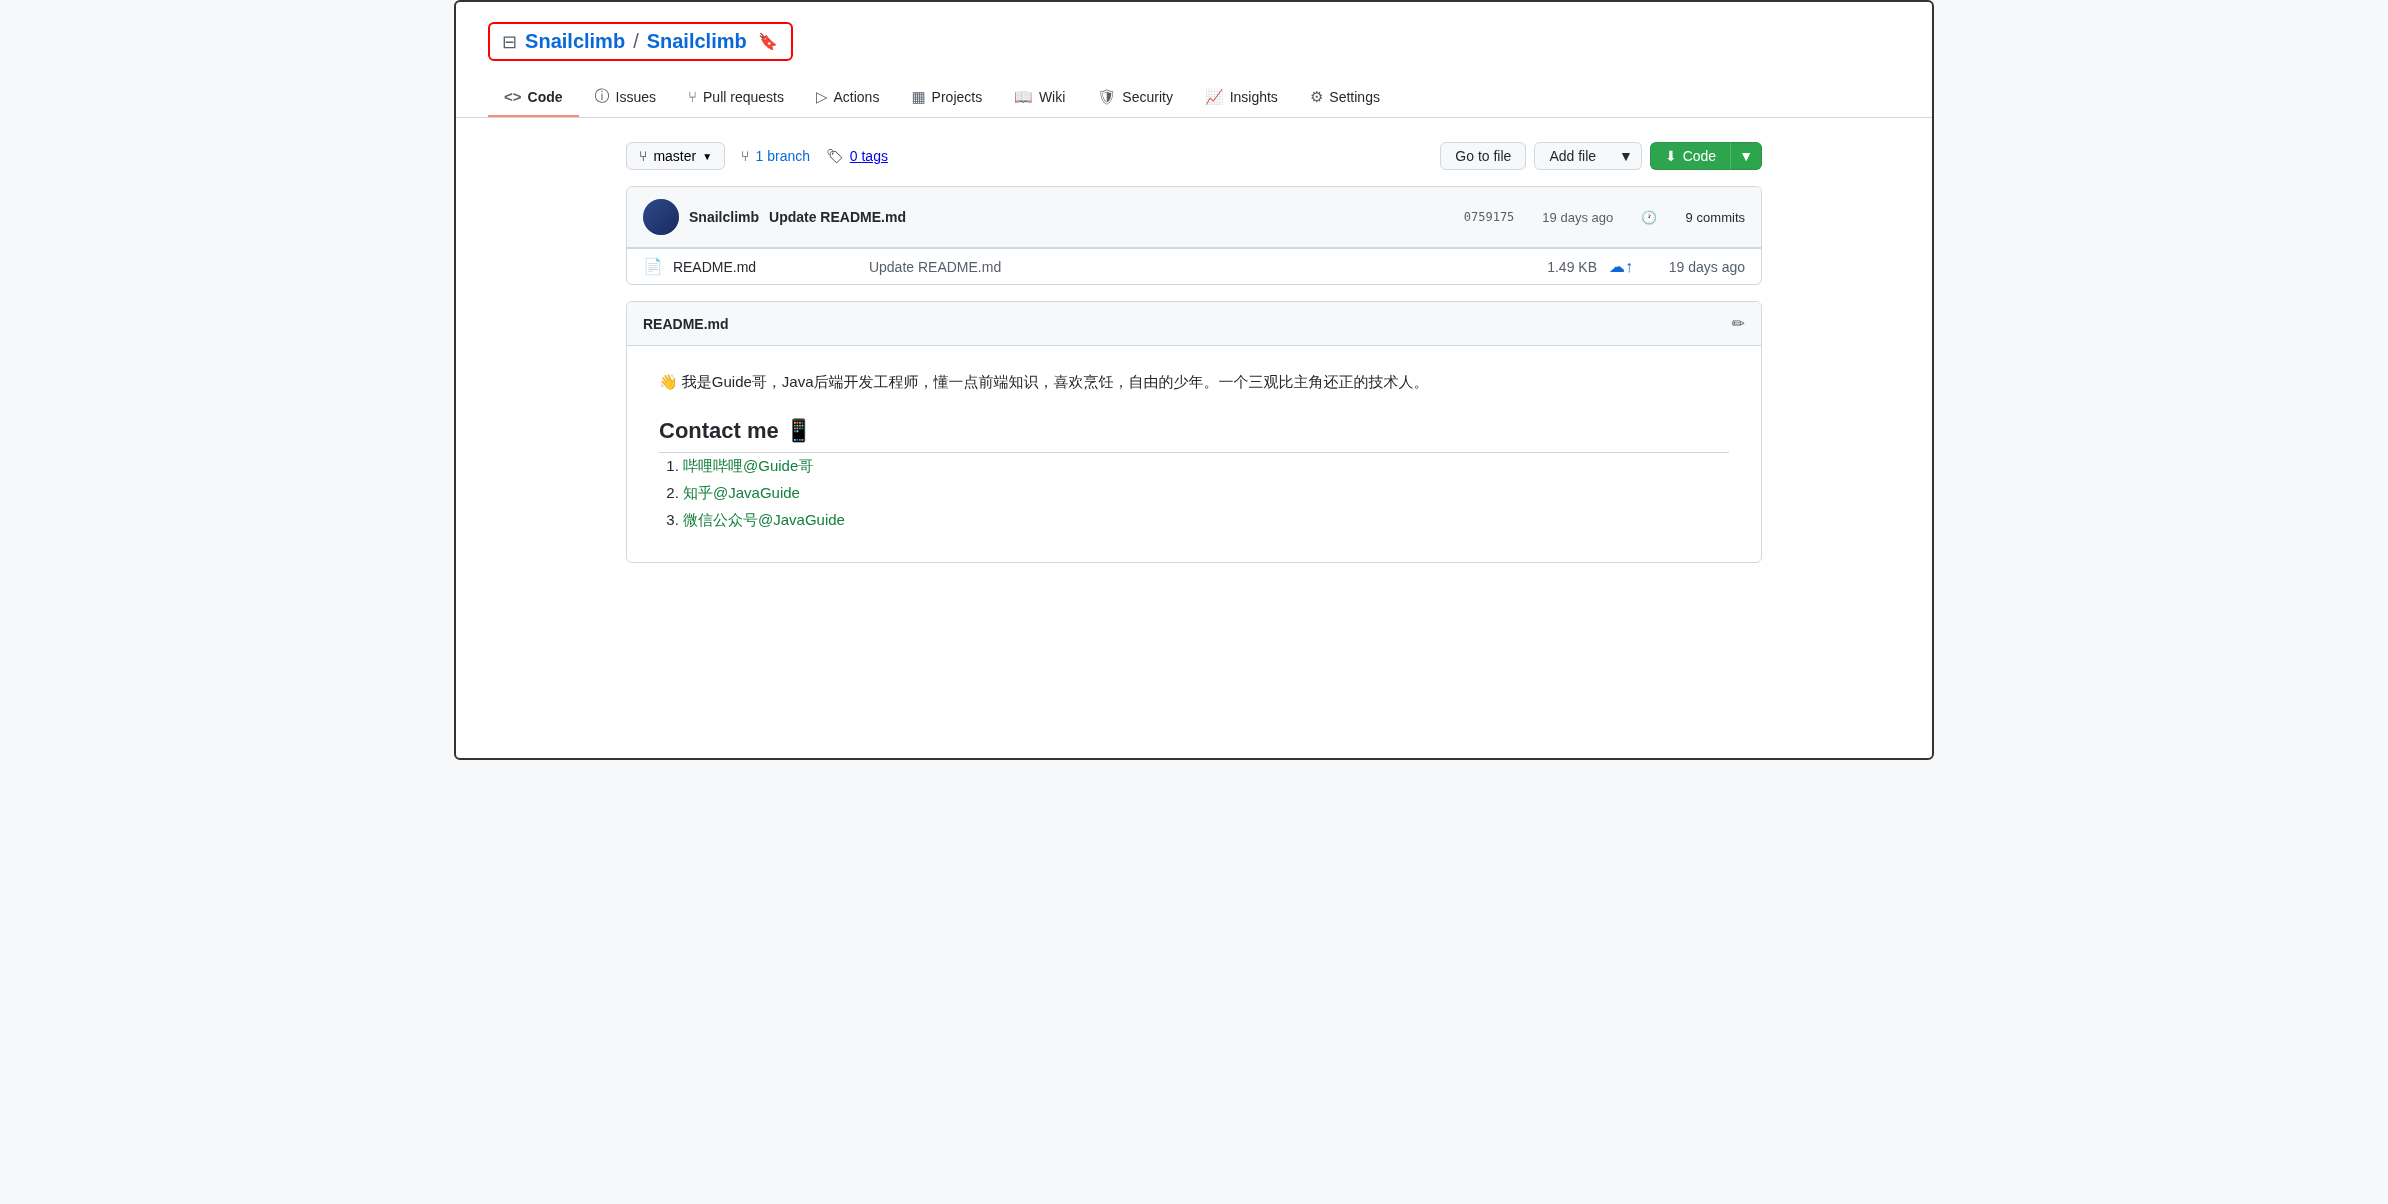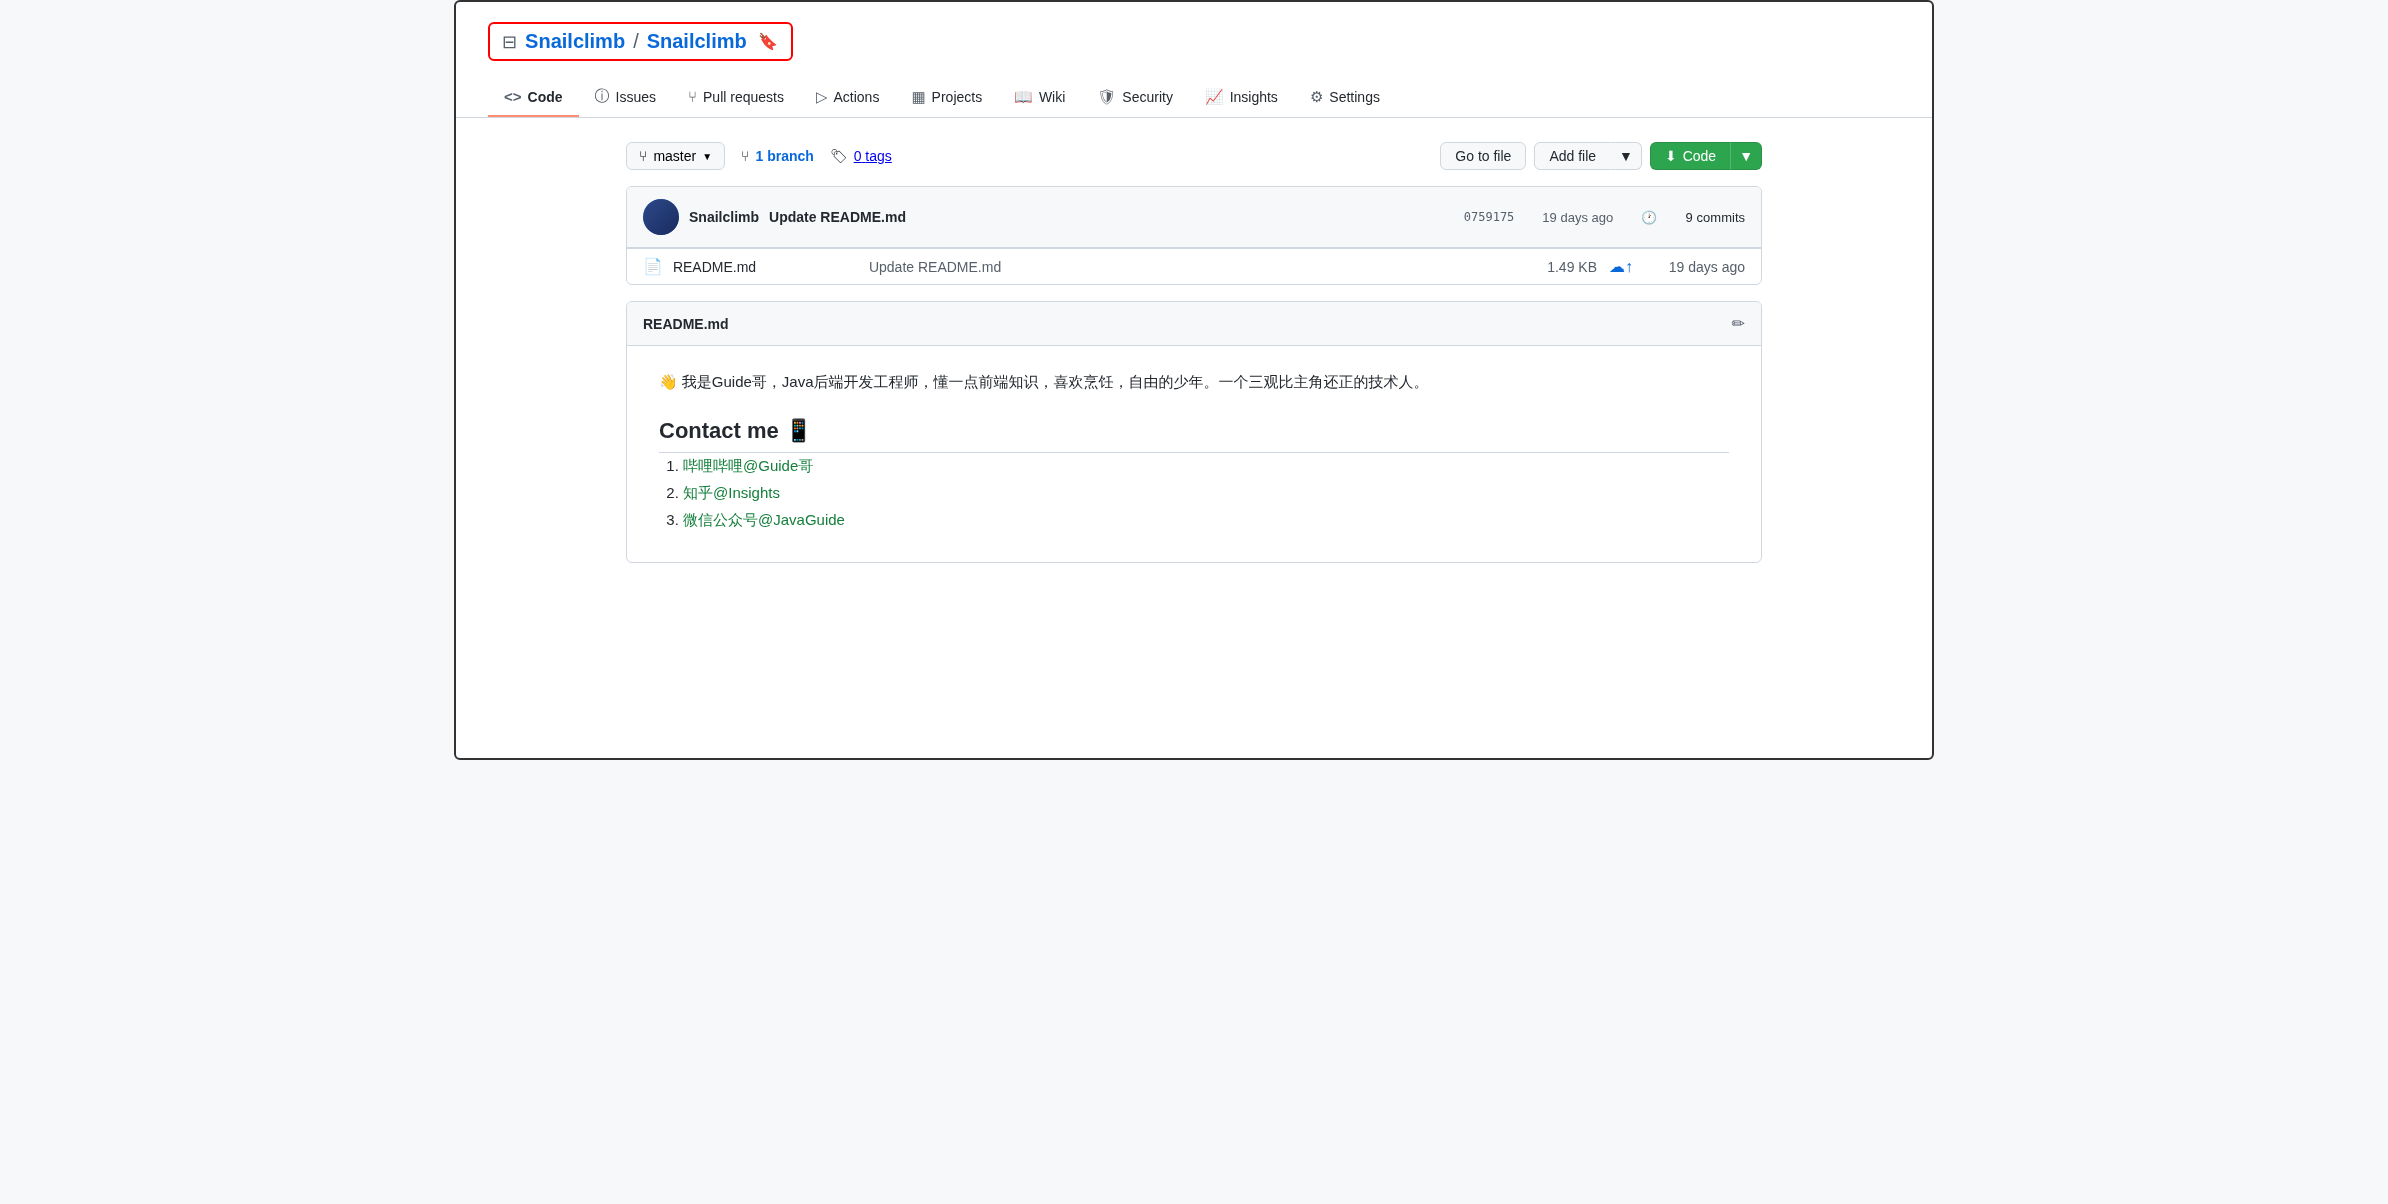--- a/index.html
+++ b/index.html
@@ -119,21 +119,21 @@
     .branch-info {
       display: flex;
       align-items: center;
       gap: 6px;
       font-size: 14px;
       color: #24292f;
     }
     .branch-info a {
       color: #0969da;
       text-decoration: none;
-      font-weight: 700;
+      font-weight: 400;
       text-align: center;
     }
     .tag-info {
       display: flex;
       align-items: center;
       gap: 6px;
       font-size: 14px;
       color: #24292f;
     }
     .branch-bar-right {
@@ -471,21 +471,21 @@
         <span class="edit-icon">✏</span>
       </div>
       <div class="readme-content">
         <p class="readme-intro">👋 我是Guide哥，Java后端开发工程师，懂一点前端知识，喜欢烹饪，自由的少年。一个三观比主角还正的技术人。</p>
         <h2 class="readme-h2">Contact me 📱</h2>
         <ol class="readme-list">
           <li>
             <a href="#">哔哩哔哩@Guide哥</a>
           </li>
           <li>
-            <a href="#">知乎@Insights</a>
+            <a href="#">知乎@JavaGuide</a>
           </li>
           <li>
             <a href="#">微信公众号@JavaGuide</a>
           </li>
         </ol>
       </div>
     </div>
   </div>
 </div>
 

